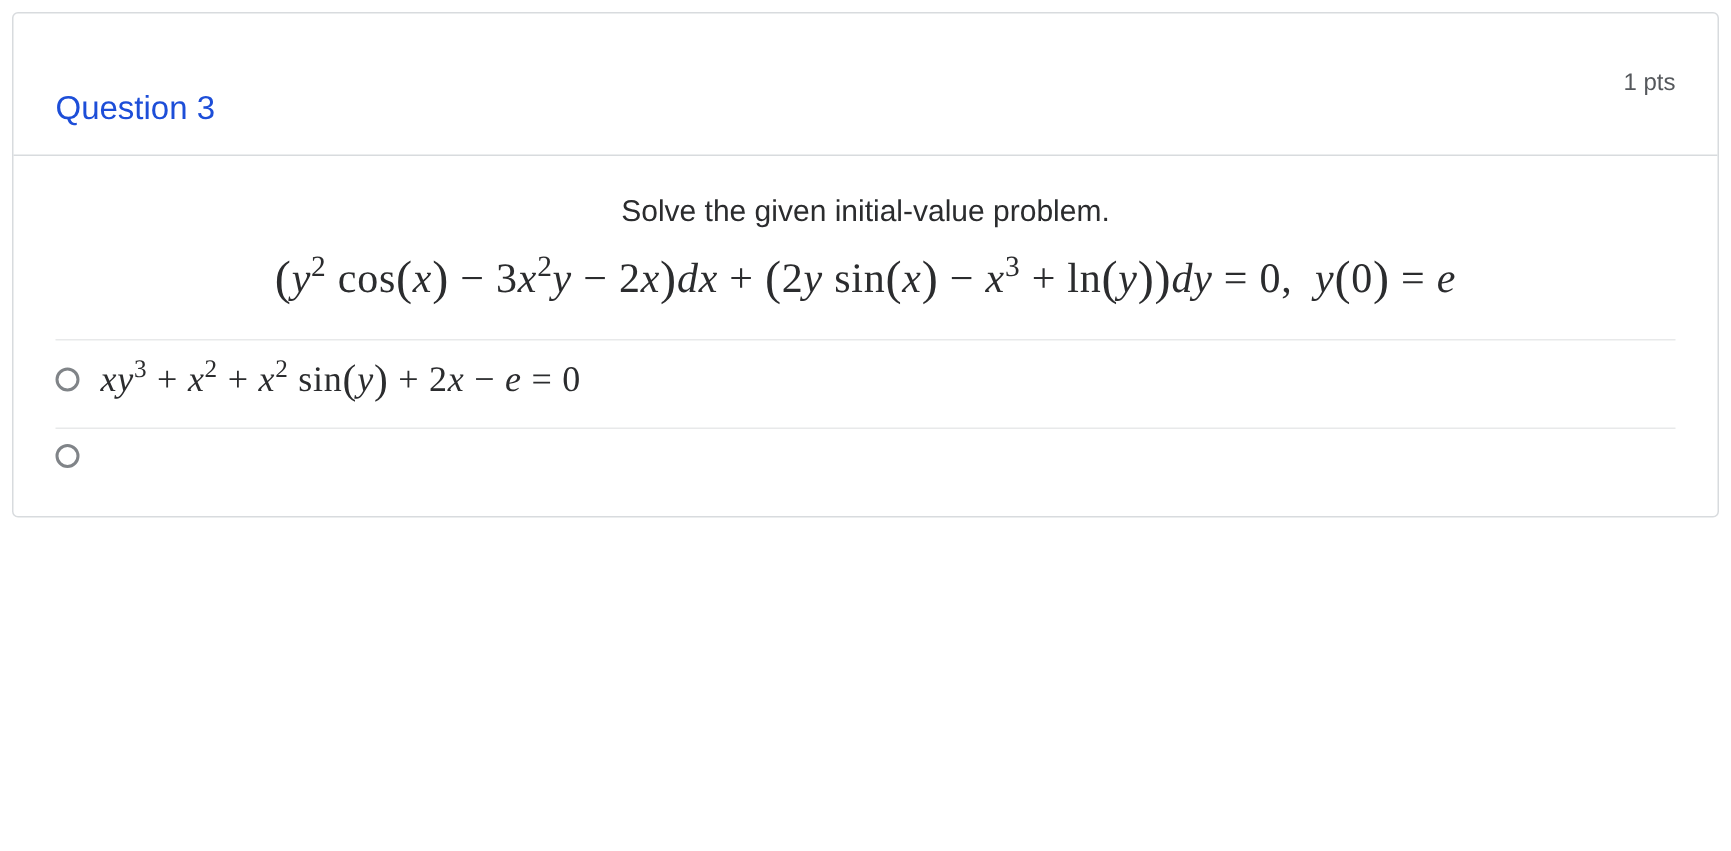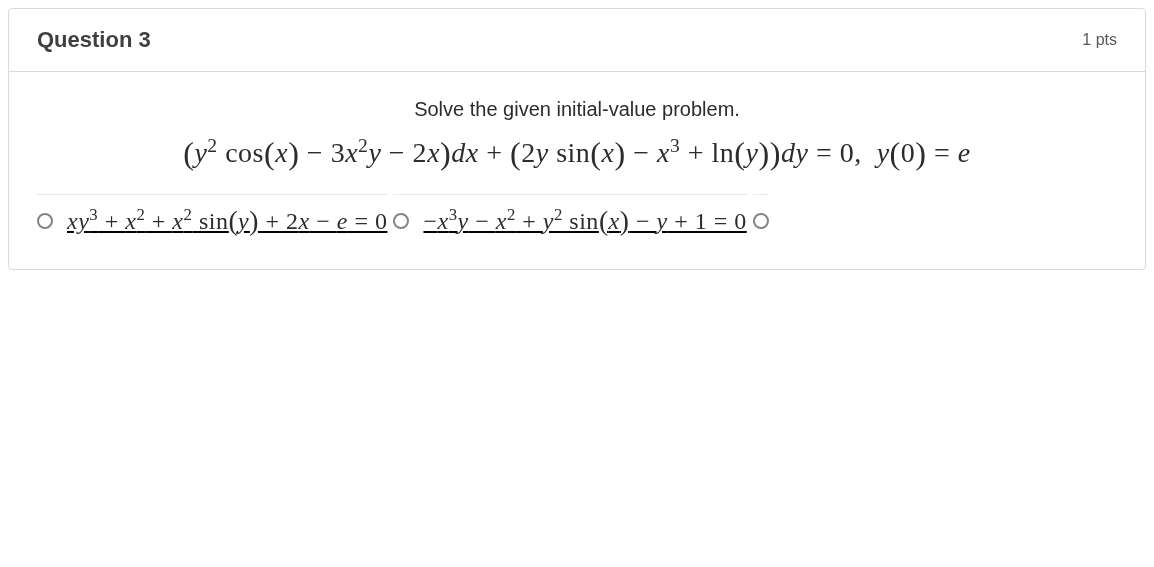--- a/index.html
+++ b/index.html
@@ -16,22 +16,23 @@
     }
     .card-header {
       display: flex;
       justify-content: space-between;
       align-items: center;
       padding: 18px 28px 18px 28px;
       border-bottom: 1px solid #d8dbde;
     }
     .q-title {
       font-size: 22px;
-      font-weight: 700;
-      color: #404040;
+      font-weight: 400;
+      color: #1d4ed8;
+      margin-top: 32px;
     }
     .q-points {
       font-size: 16px;
       color: #55585c;
     }
     .card-body {
       padding: 26px 28px 22px 28px;
       text-align: center;
     }
     .prompt {
@@ -42,22 +43,22 @@
     .equation-main {
       font-family: "Times New Roman", Times, serif;
       font-size: 28px;
       color: #2b2c2e;
       margin-bottom: 22px;
       letter-spacing: 0.5px;
       white-space: nowrap;
     }
     .options {
       display: flex;
+      flex-direction: column;
       gap: 6px;
-      text-decoration: underline;
     }
     .option-row {
       display: flex;
       align-items: center;
       gap: 14px;
       padding: 10px 0 10px 0;
       border-top: 1px solid #e8e9ea;
     }
     .option-row:first-child {
       border-top: 1px solid #e8e9ea;
@@ -90,20 +91,16 @@
   <div class="card-body">
     <div class="prompt">Solve the given initial-value problem.</div>
     <div class="equation-main"><span class="paren-lg">(</span><i>y</i><sup>2</sup> cos<span class="paren-lg">(</span><i>x</i><span class="paren-lg">)</span> − 3<i>x</i><sup>2</sup><i>y</i> − 2<i>x</i><span class="paren-lg">)</span><i>dx</i> + <span class="paren-lg">(</span>2<i>y</i> sin<span class="paren-lg">(</span><i>x</i><span class="paren-lg">)</span> − <i>x</i><sup>3</sup> + ln<span class="paren-lg">(</span><i>y</i><span class="paren-lg">)</span><span class="paren-lg">)</span><i>dy</i> = 0,&nbsp;&nbsp;<i>y</i><span class="paren-lg">(</span>0<span class="paren-lg">)</span> = <i>e</i></div>
     <div class="options">
       <div class="option-row">
         <div class="radio"></div>
         <div class="option-eq"><i>xy</i><sup>3</sup> + <i>x</i><sup>2</sup> + <i>x</i><sup>2</sup> sin<span class="paren-lg">(</span><i>y</i><span class="paren-lg">)</span> + 2<i>x</i> − <i>e</i> = 0</div>
       </div>
       <div class="option-row">
         <div class="radio"></div>
-        <div class="option-eq">−<i>x</i><sup>3</sup><i>y</i> − <i>x</i><sup>2</sup> + <i>y</i><sup>2</sup> sin<span class="paren-lg">(</span><i>x</i><span class="paren-lg">)</span> − <i>y</i> + 1 = 0</div>
-      </div>
-      <div class="option-row">
-        <div class="radio"></div>
       </div>
     </div>
   </div>
 </div>
 
 </body></html>

